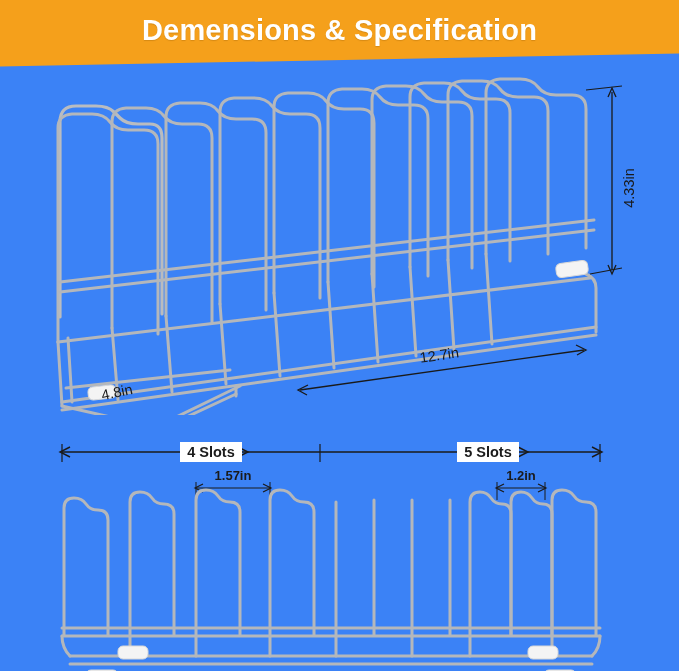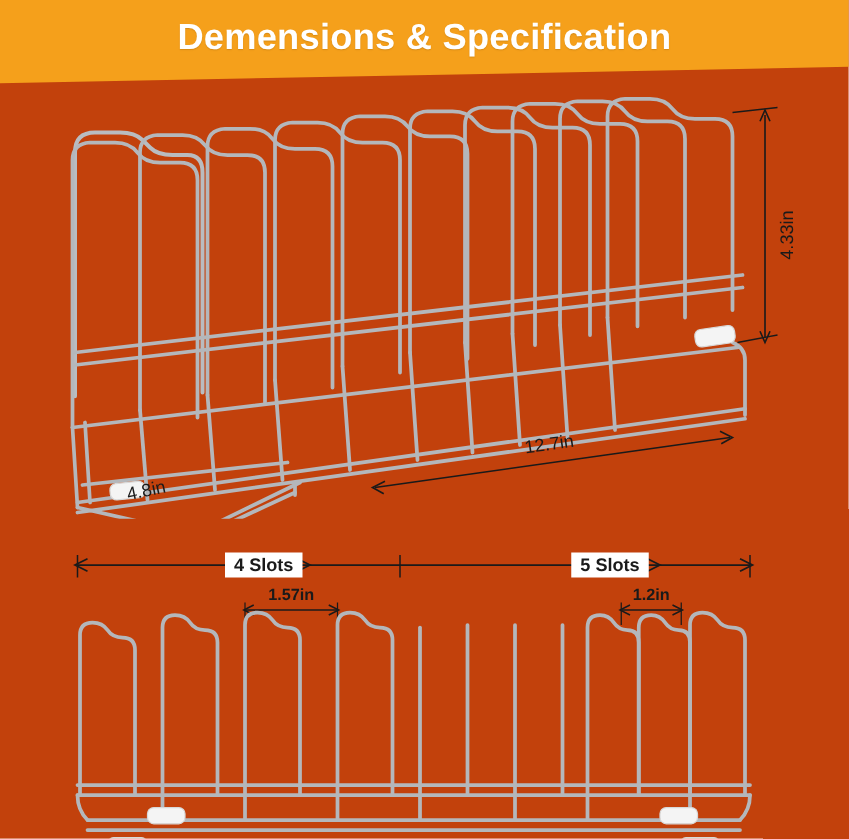--- a/index.html
+++ b/index.html
@@ -8,21 +8,21 @@
     background: #ffffff;
   }
   body {
     font-family: "Liberation Sans", sans-serif;
   }
   #page {
     position: relative;
     width: 679px;
     height: 671px;
     overflow: hidden;
-    background: #c2410c;
+    background: #3b82f6;
   }
   
   #header-band {
     position: absolute;
     left: 0;
     top: 0;
     width: 679px;
     height: 70px;
     overflow: hidden;
   }

